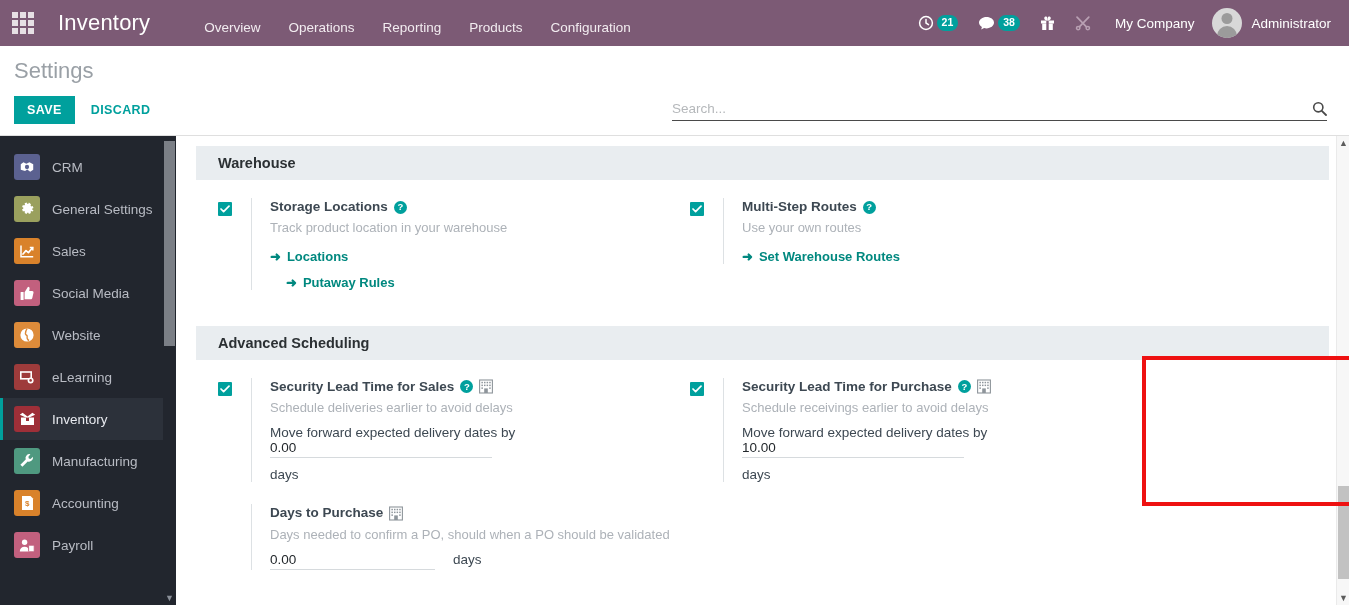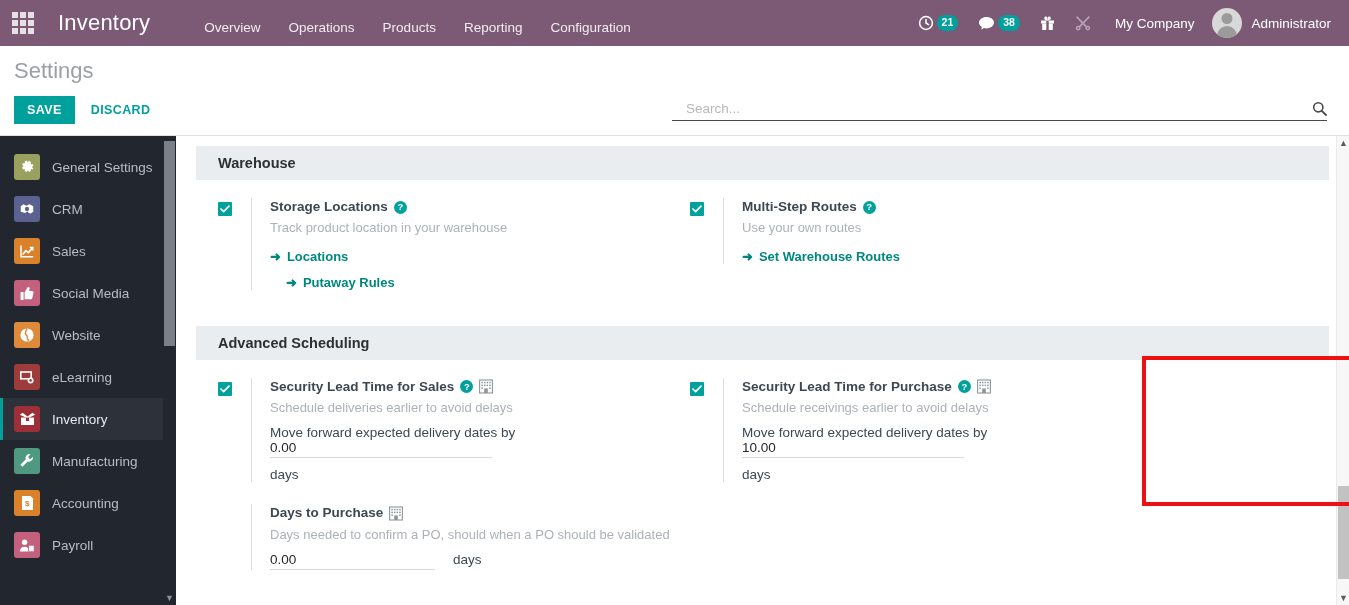--- a/index.html
+++ b/index.html
@@ -161,21 +161,20 @@
     padding-bottom: 4px;
   }
   .cp-search input {
     flex: 1;
     border: none; outline: none;
     font-size: 13.5px;
     font-family: inherit;
     color: #333;
     background: transparent;
     padding: 0;
-    margin-left: 14px;
   }
   .cp-search input::placeholder { color: #b5b8bb; }
   .search-ico { color: #4a4a4a; display:flex; align-items:center; cursor:pointer; }
 
   
   .body-wrap {
     display: flex;
     height: 469px;
     position: relative;
   }
@@ -411,22 +410,22 @@
         <i></i>
         <i></i>
         <i></i>
         <i></i>
       </div>
   </div>
   <div class="brand">Inventory</div>
   <div class="menu">
     <div class="mi">Overview</div>
     <div class="mi">Operations</div>
+    <div class="mi">Reporting</div>
     <div class="mi">Products</div>
-    <div class="mi">Reporting</div>
     <div class="mi">Configuration</div>
   </div>
 
   <div class="nav-right">
     <div class="nav-ico">
       <svg width="16" height="16" viewBox="0 0 16 16">
         <circle cx="8" cy="8" r="6.4" fill="none" stroke="#ffffff" stroke-width="1.5"></circle>
         <path d="M8 4.4V8l2.5 1.6" fill="none" stroke="#ffffff" stroke-width="1.5" stroke-linecap="round"></path>
       </svg>
       <span class="badge">21</span>
@@ -479,36 +478,36 @@
     </span>
   </div>
 </div>
 
 <div class="body-wrap">
 
   <div class="sidebar">
     <div class="side-list">
 
       <div class="side-item">
-        <span class="side-ico" style="background:#9aa05e;">
-          <svg width="15" height="15" viewBox="0 0 16 16">
-              <path fill="#fff" d="M8 5.2a2.8 2.8 0 100 5.6 2.8 2.8 0 000-5.6zm6.4 3.6l-1.3-.5a5.3 5.3 0 000-1.4l1.3-.5-.9-2.2-1.3.5a5.3 5.3 0 00-1-1l.5-1.3L9.5.5 9 1.8a5.3 5.3 0 00-1.4 0L7.1.5 4.9 1.4l.5 1.3a5.3 5.3 0 00-1 1l-1.3-.5-.9 2.2 1.3.5a5.3 5.3 0 000 1.4l-1.3.5.9 2.2 1.3-.5a5.3 5.3 0 001 1l-.5 1.3 2.2.9.5-1.3a5.3 5.3 0 001.4 0l.5 1.3 2.2-.9-.5-1.3a5.3 5.3 0 001-1l1.3.5z"></path>
-            </svg>
-        </span>
-        <span class="side-label">General Settings</span>
-      </div>
-
-      <div class="side-item">
         <span class="side-ico" style="background:#5b6190;">
           <svg width="16" height="14" viewBox="0 0 18 14">
               <path fill="#fff" d="M2 4l3-2.4 3.2 1.8L11.8 1.6 16 4v6l-3.4 2.3-3.3-2.5-2.5 1.7L2 10z"></path>
               <circle cx="9" cy="7" r="2.4" fill="#5b6190"></circle>
             </svg>
         </span>
         <span class="side-label">CRM</span>
+      </div>
+
+      <div class="side-item">
+        <span class="side-ico" style="background:#9aa05e;">
+          <svg width="15" height="15" viewBox="0 0 16 16">
+              <path fill="#fff" d="M8 5.2a2.8 2.8 0 100 5.6 2.8 2.8 0 000-5.6zm6.4 3.6l-1.3-.5a5.3 5.3 0 000-1.4l1.3-.5-.9-2.2-1.3.5a5.3 5.3 0 00-1-1l.5-1.3L9.5.5 9 1.8a5.3 5.3 0 00-1.4 0L7.1.5 4.9 1.4l.5 1.3a5.3 5.3 0 00-1 1l-1.3-.5-.9 2.2 1.3.5a5.3 5.3 0 000 1.4l-1.3.5.9 2.2 1.3-.5a5.3 5.3 0 001 1l-.5 1.3 2.2.9.5-1.3a5.3 5.3 0 001.4 0l.5 1.3 2.2-.9-.5-1.3a5.3 5.3 0 001-1l1.3.5z"></path>
+            </svg>
+        </span>
+        <span class="side-label">General Settings</span>
       </div>
 
       <div class="side-item">
         <span class="side-ico" style="background:#d9822b;">
           <svg width="16" height="15" viewBox="0 0 16 15">
               <path d="M2 1.5v11.2h12.2" stroke="#fff" stroke-width="1.5" fill="none"></path>
               <path d="M4 10l3-3.4 2.4 2L13.5 3.8" stroke="#fff" stroke-width="1.7" fill="none" stroke-linecap="round" stroke-linejoin="round"></path>
               <path d="M10.8 3.4h3v3" stroke="#fff" stroke-width="1.5" fill="none"></path>
             </svg>
         </span>

